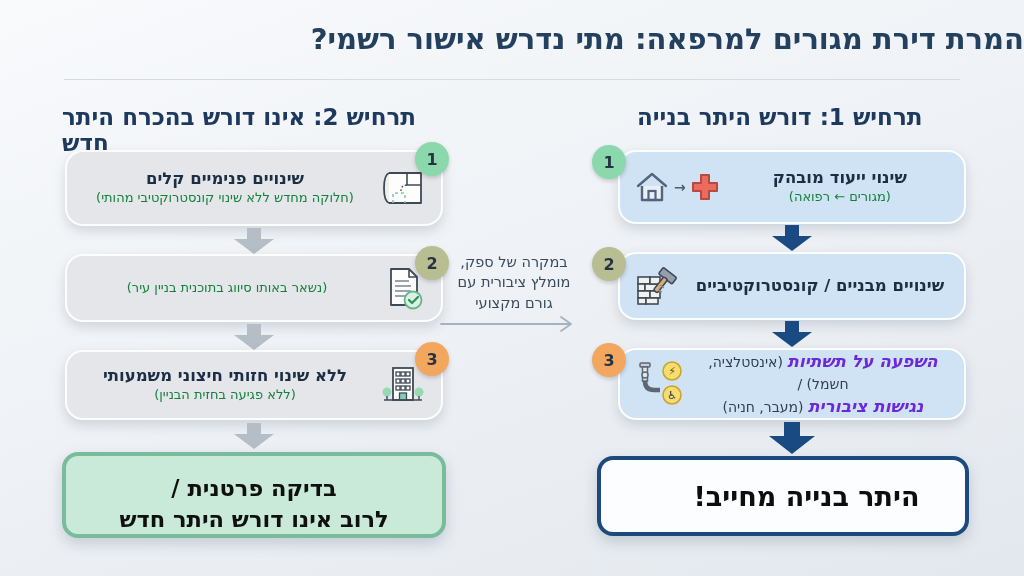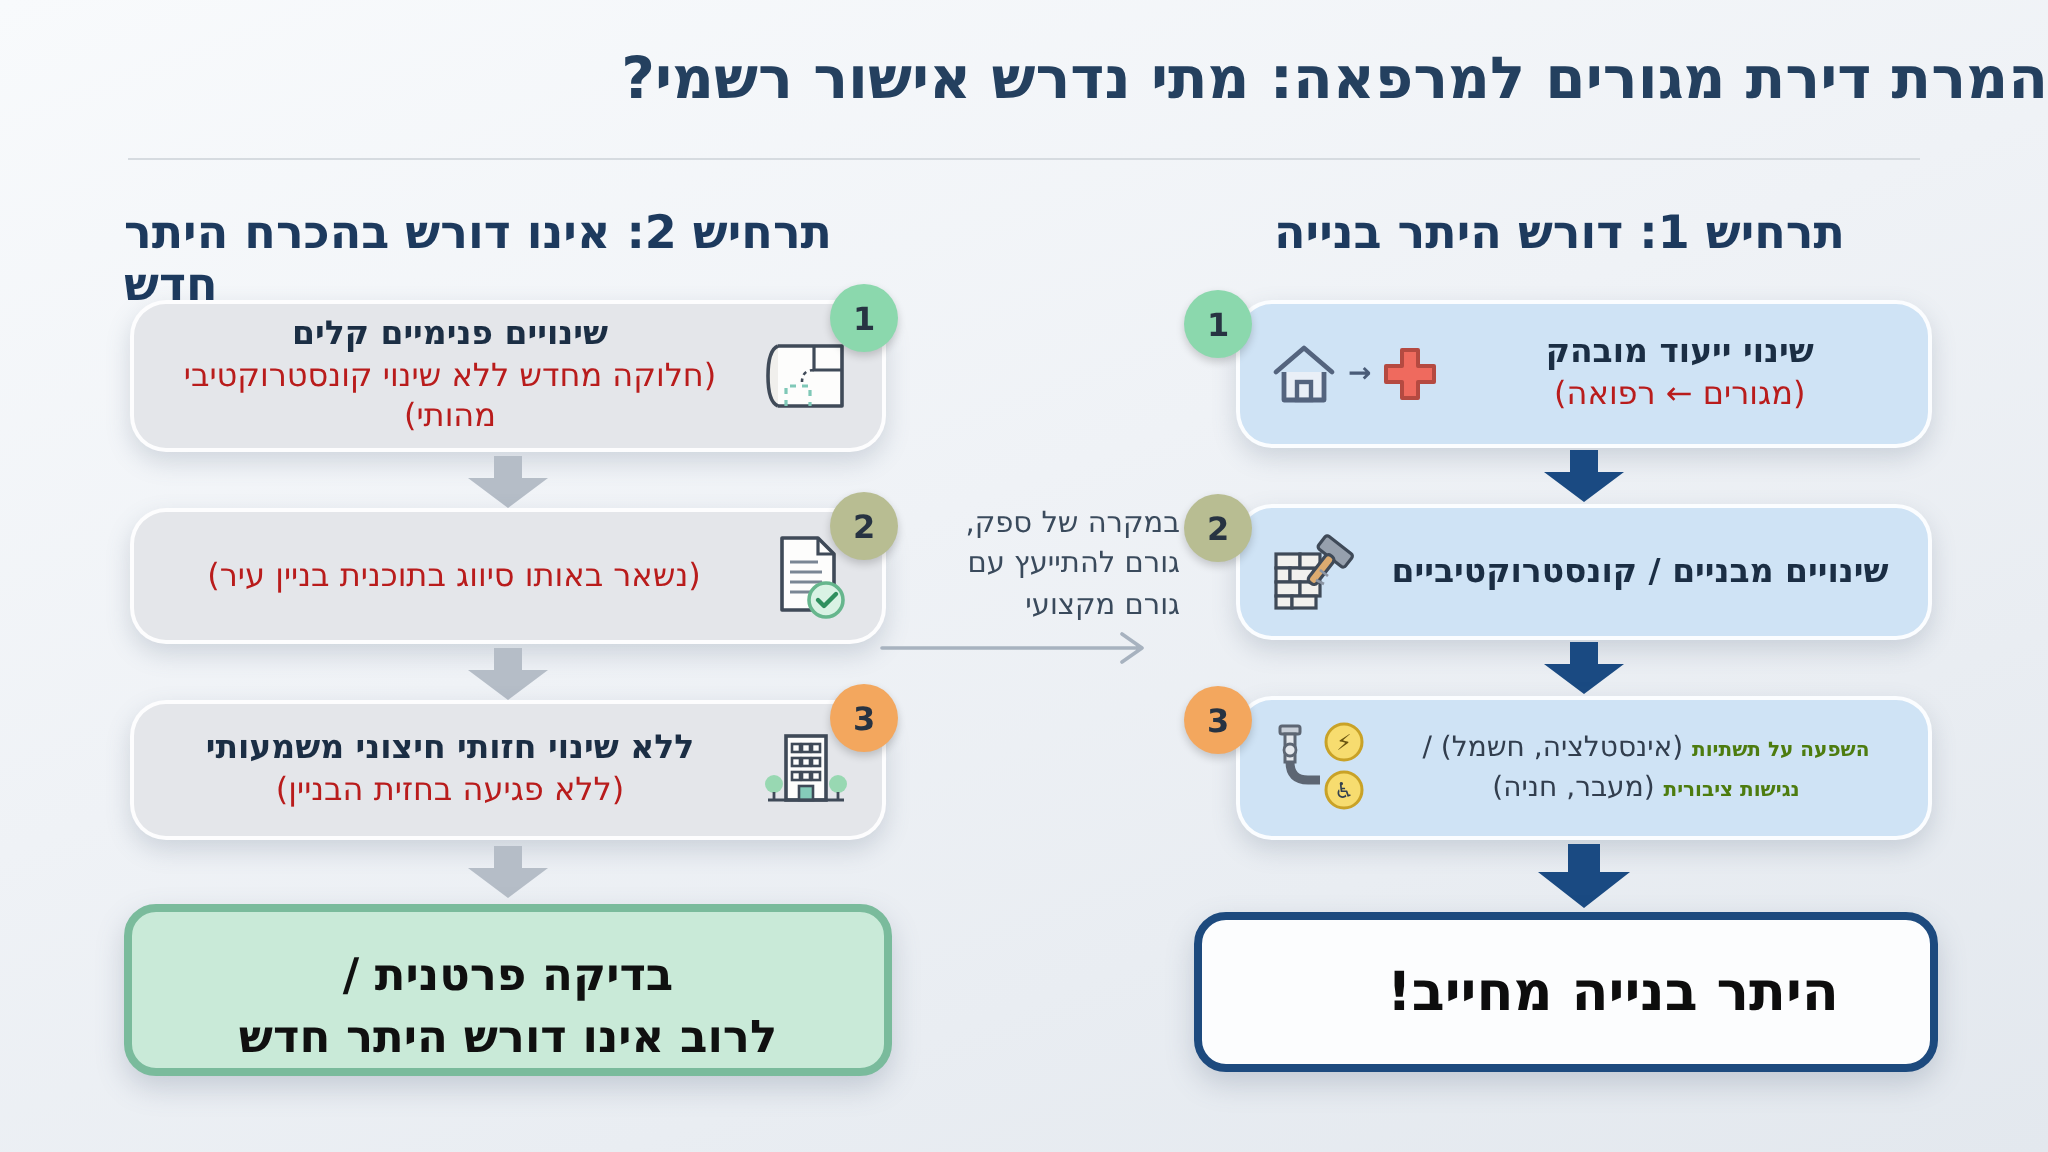--- a/index.html
+++ b/index.html
@@ -26,23 +26,23 @@
     box-shadow:0 5px 12px rgba(88,104,126,.22);
     display:flex;align-items:center;direction:rtl;
     padding:6px 14px;box-sizing:border-box;gap:10px;
   }
   .blue{background:#cfe3f5;}
   .gray{background:#e4e6ea;}
   .s1box{left:618px;width:348px;}
   .s2box{left:65px;width:378px;}
   .txt{flex:1;text-align:center;}
   .t-title{font-size:16.5px;font-weight:bold;color:#1b2e44;line-height:1.25;}
-  .t-sub{font-size:16px;color:#b91c1c;line-height:1.3;}
+  .t-sub{font-size:13px;color:#15803d;line-height:1.3;}
   .mixline{font-size:14px;color:#323e4e;line-height:1.45;}
-  .mixline b{font-size:10px;color:#4d7c0f;}
+  .mixline b{font-size:17px;color:#6d28d9;font-style:italic;}
   .iconbox{flex:0 0 auto;display:flex;align-items:center;justify-content:center;direction:ltr;gap:4px;}
   .badge{
     position:absolute;width:34px;height:34px;border-radius:50%;
     display:flex;align-items:center;justify-content:center;
     font-size:16px;font-weight:bold;color:#273342;
     box-shadow:0 2px 4px rgba(0,0,0,.18);
   }
   .bd-right{left:-28px;top:-7px;}
   .bd-left{right:-8px;top:-10px;}
   .bg-1{background:#8bd8ad;}
@@ -63,21 +63,21 @@
     background:#fcfdfe;border:4px solid #1d4a7e;
     font-size:27px;font-weight:800;color:#0d0d0d;padding-left:47px;
   }
   .res2{
     left:62px;top:452px;width:384px;height:86px;
     background:#c9ead8;border:4px solid #7abb9c;
     font-size:22.5px;font-weight:bold;color:#101010;line-height:1.35;justify-content:flex-end;
   }
 
   .mid-note{
-    top:252px;left:438px;width:152px;text-align:right;direction:rtl;
+    top:252px;left:438px;width:152px;text-align:center;direction:rtl;
     font-size:14.5px;color:#3a4a5c;line-height:1.4;
   }
   svg{display:block;}
 </style>
 </head>
 <body>
 
 <div id="canvas">
 
   <div class="abs page-title">המרת דירת מגורים למרפאה: מתי נדרש אישור רשמי?</div>
@@ -247,20 +247,20 @@
     <polygon points="17,0 31,0 31,11 44,11 24,26 4,11 17,11" fill="currentColor"></polygon>
   </svg>
 
   <div class="abs result res2">
     <div>בדיקה פרטנית /</div>
     <div>לרוב אינו דורש היתר חדש</div>
   </div>
 
   <div class="abs mid-note">
     <div>במקרה של ספק,</div>
-    <div>גורם להתייעץ עם</div>
+    <div>מומלץ ציבורית עם</div>
     <div>גורם מקצועי</div>
   </div>
   <svg class="abs" style="top:312px;left:437px;" width="146" height="20" viewBox="0 0 146 20">
     <path d="M4,12 h130 M134,12 l-10,-7 M134,12 l-10,7" fill="none" stroke="#a7b2bf" stroke-width="1.8" stroke-linecap="round"></path>
   </svg>
 
 </div>
 
 </body></html>

